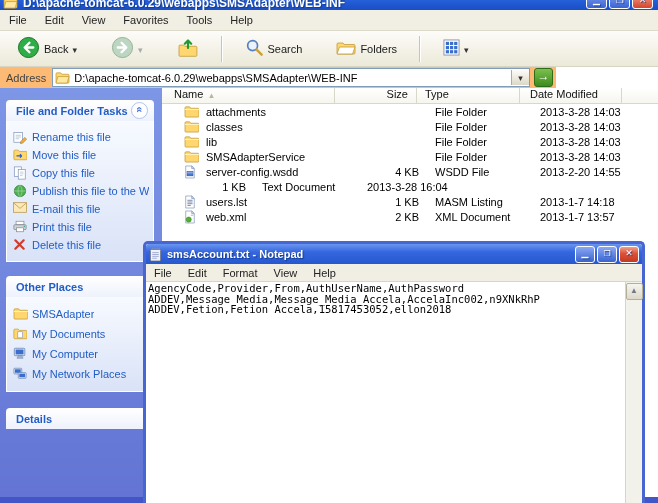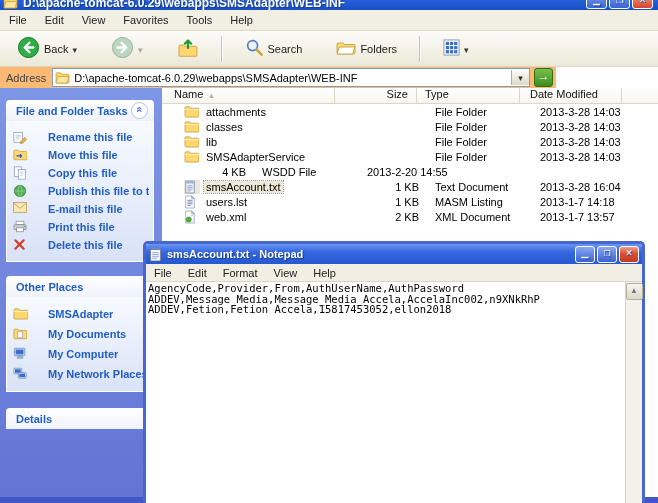--- a/index.html
+++ b/index.html
@@ -65,21 +65,21 @@
     color:#215dc6;font-weight:bold;padding:0 6px 0 10px;
   }
   .sb-head .spacer{flex:1;}
   .chev{width:15px;height:15px;border-radius:50%;background:#fff;border:1px solid #b0c2ee;
     color:#4a70d8;font-weight:bold;text-align:center;flex:none;}
   .chev::before{content:"«";display:inline-block;transform:rotate(90deg);font-size:11px;line-height:13px;}
   .sb-body{
     background:linear-gradient(180deg,#f7faff,#d9e2f7);
     border:1px solid #fff;border-top:0;padding:7px 4px 7px 6px;
   }
-  .sb-item{display:flex;align-items:center;gap:20px;height:18px;color:#215dc6;font-weight:bold;}
+  .sb-item{display:flex;align-items:center;gap:4px;height:18px;color:#215dc6;}
   .sb-item .sicon{width:15px;height:14px;flex:none;display:inline-block;}
   .sb-item span.lbl{white-space:nowrap;overflow:hidden;}
   .places .sb-item{height:20px;}
   
   .filelist{flex:1;background:#fff;position:relative;}
   .fl-header{display:flex;height:15px;background:linear-gradient(180deg,#ffffff,#f6f5ee);
     border-bottom:1px solid #d9d7c8;color:#111;}
   .hcell{border-right:1px solid #d9d7c8;display:flex;box-sizing:border-box;}
   .h-name{width:173px;padding-left:12px;}
   .h-size{width:82px;justify-content:flex-end;padding-right:8px;}
@@ -400,34 +400,34 @@
                   <path d="M1 3c0-.6.4-1 1-1h4l1.2 1.5H15c.5 0 1 .4 1 1V12c0 .6-.4 1-1 1H2c-.6 0-1-.4-1-1z" fill="#ffd76e" stroke="#c09a38" stroke-width=".8"></path>
                   <path d="M1 4.8h15" stroke="#fff3c0"></path>
                 </svg></span>
               <span class="fname">SMSAdapterService</span>
             </span>
             <span class="c-size"></span>
             <span class="c-type">File Folder</span>
             <span class="c-date">2013-3-28 14:03</span>
           </div>
           <div class="frow">
+            <span class="c-name">
+              <span class="ficon"><svg viewBox="0 0 14 16" width="12" height="14">
+                  <path d="M2 1h7l3 3v11H2z" fill="#fff" stroke="#7d92b8" stroke-width=".8"></path>
+                  <path d="M9 1v3h3z" fill="#dce6f4" stroke="#7d92b8" stroke-width=".8"></path>
+                  <rect x="3.5" y="7.5" width="7" height="5" fill="#4a78d0" stroke="#2a4a90" stroke-width=".6"></rect>
+                  <path d="M3.5 9h7" stroke="#fff" stroke-width=".6"></path>
+                </svg></span>
+              <span class="fname">server-config.wsdd</span>
+            </span>
             <span class="c-size">4 KB</span>
             <span class="c-type">WSDD File</span>
             <span class="c-date">2013-2-20 14:55</span>
           </div>
           <div class="frow sel">
-            <span class="c-name">
-              <span class="ficon"><svg viewBox="0 0 14 16" width="12" height="14">
-                  <path d="M2 1h10v14H2z" fill="#eef3fb" stroke="#667append" stroke-width=".8"></path>
-                  <path d="M2 1h10v14H2z" fill="#eef3fb" stroke="#66778c" stroke-width=".8"></path>
-                  <rect x="2" y="1" width="10" height="3" fill="#9db6e8"></rect>
-                  <path d="M4 6.5h6M4 8.5h6M4 10.5h6M4 12.5h4" stroke="#7a8ac0" stroke-width=".8"></path>
-                </svg></span>
-              <span class="fname">smsAccount.txt</span>
-            </span>
             <span class="c-size">1 KB</span>
             <span class="c-type">Text Document</span>
             <span class="c-date">2013-3-28 16:04</span>
           </div>
           <div class="frow">
             <span class="c-name">
               <span class="ficon"><svg viewBox="0 0 14 16" width="12" height="14">
                   <path d="M2 1h7l3 3v11H2z" fill="#fff" stroke="#7d92b8" stroke-width=".8"></path>
                   <path d="M9 1v3h3z" fill="#dce6f4" stroke="#7d92b8" stroke-width=".8"></path>
                   <path d="M4 6h6M4 8h6M4 10h6M4 12h4" stroke="#5a6a90" stroke-width=".9"></path>

